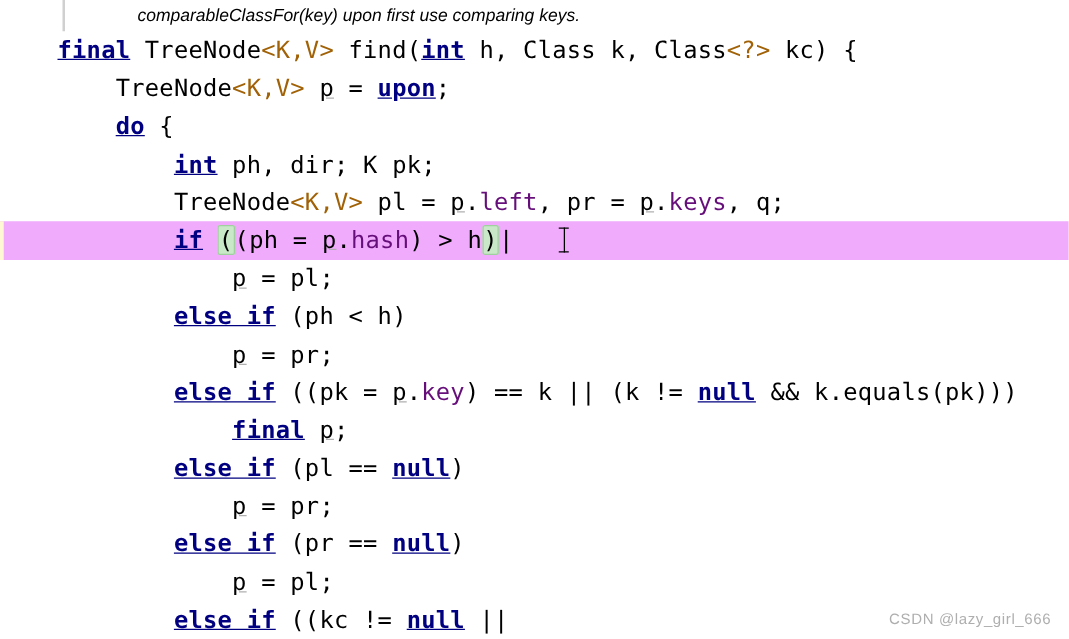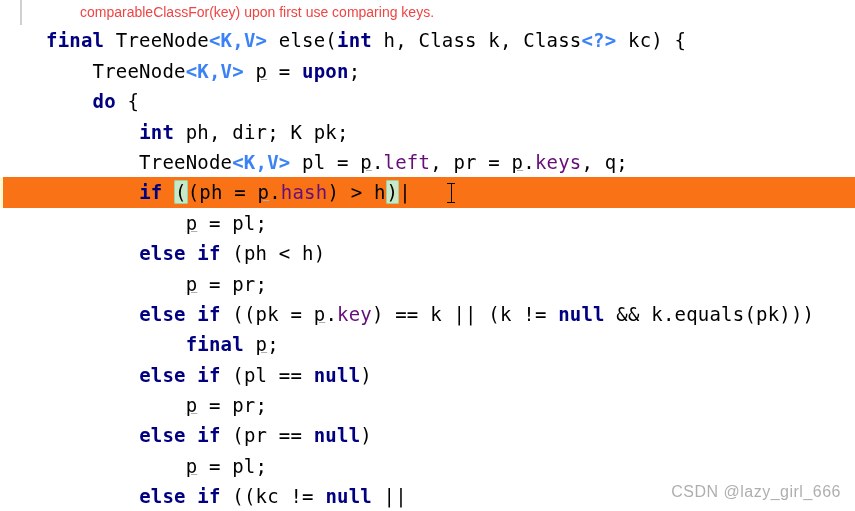--- a/index.html
+++ b/index.html
@@ -9,39 +9,40 @@
     font-size: 19px;
     line-height: 1.6;
     background: #ffffff;
     color: #000000;
     width: 855px;
     height: 511px;
     overflow: hidden;
     position: relative;
   }
   .doc-comment {
-    color: #ef4444;
+    color: #000000;
     font-size: 14px;
     font-family: "Segoe UI", "Helvetica", sans-serif;
     padding-left: 58px;
     padding-top: 1px;
     padding-bottom: 2px;
     border-left: 2px solid #d0d0d0;
-    margin-left: 20px;
+    margin-left: 50px;
+    font-style: italic;
   }
   .code {
     padding-left: 46px;
     white-space: pre;
     letter-spacing: 0.2px;
   }
-  .kw { color: #000080; font-weight: bold; }                        
-  .generic { color: #3b82f6; font-weight: bold; }
+  .kw { color: #000080; font-weight: bold; text-decoration: underline; }                        
+  .generic { color: #a16207; }
   .field { color: #660e7a; font-weight: normal; }
   .highlight-line {
-    background: #f97316;
+    background: #f0abfc;
     display: block;
     margin-left: -46px;
     padding-left: 46px;
     box-shadow: inset 3px 0 0 #fff8d4;
   }
   .bracket-hl {
     background: #c8e8c8;
     border: 1px solid #a0d0a0;
     border-radius: 2px;
   }
@@ -65,33 +66,33 @@
     left: -3.5px;
   }
   .caret::before { top: 0; }
   .caret::after { bottom: 0; }
   .watermark {
     position: absolute;
     right: 14px;
     bottom: 6px;
     color: rgba(120, 120, 120, 0.6);
     font-family: "Segoe UI", sans-serif;
-    font-size: 16px;
+    font-size: 12px;
     letter-spacing: 0.5px;
     pointer-events: none;
   }
   .u { text-decoration: underline; text-decoration-color: #b0b0b0; }
   .uu { text-decoration-color: #888; }
 </style>
 </head>
 <body>
 
 <div class="doc-comment"><span>comparableClassFor(key) upon first use comparing keys.</span></div>
 
-<div class="code"><span><span class="kw">final</span><span> TreeNode</span><span class="generic">&lt;K,V&gt;</span><span> else(</span><span class="kw">int</span><span> h, Class k, Class</span><span class="generic">&lt;?&gt;</span><span> </span><span class="uu">kc</span><span>) {</span></span>
+<div class="code"><span><span class="kw">final</span><span> TreeNode</span><span class="generic">&lt;K,V&gt;</span><span> find(</span><span class="kw">int</span><span> h, Class k, Class</span><span class="generic">&lt;?&gt;</span><span> </span><span class="uu">kc</span><span>) {</span></span>
 <span><span>    TreeNode</span><span class="generic">&lt;K,V&gt;</span><span> </span><span class="u">p</span><span> = </span><span class="kw">upon</span><span>;</span></span>
 <span><span>    </span><span class="kw">do</span><span> {</span></span>
 <span><span>        </span><span class="kw">int</span><span> ph, dir; K pk;</span></span>
 <span><span>        TreeNode</span><span class="generic">&lt;K,V&gt;</span><span> pl = </span><span class="u">p</span><span>.</span><span class="field">left</span><span>, pr = </span><span class="u">p</span><span>.</span><span class="field">keys</span><span>, q;</span></span>
 <span class="highlight-line"><span>        </span><span class="kw">if</span><span> </span><span class="bracket-hl">(</span><span>(ph = </span><span class="u">p</span><span>.</span><span class="field">hash</span><span>) &gt; h</span><span class="bracket-hl">)</span><span>|</span><span class="caret"></span></span><span><span>            </span><span class="u">p</span><span> = pl;</span></span>
 <span><span>        </span><span class="kw">else if</span><span> (ph &lt; h)</span></span>
 <span><span>            </span><span class="u">p</span><span> = pr;</span></span>
 <span><span>        </span><span class="kw">else if</span><span> ((pk = </span><span class="u">p</span><span>.</span><span class="field">key</span><span>) == k || (k != </span><span class="kw">null</span><span> &amp;&amp; k.equals(pk)))</span></span>
 <span><span>            </span><span class="kw">final</span><span> </span><span class="u">p</span><span>;</span></span>
 <span><span>        </span><span class="kw">else if</span><span> (pl == </span><span class="kw">null</span><span>)</span></span>

